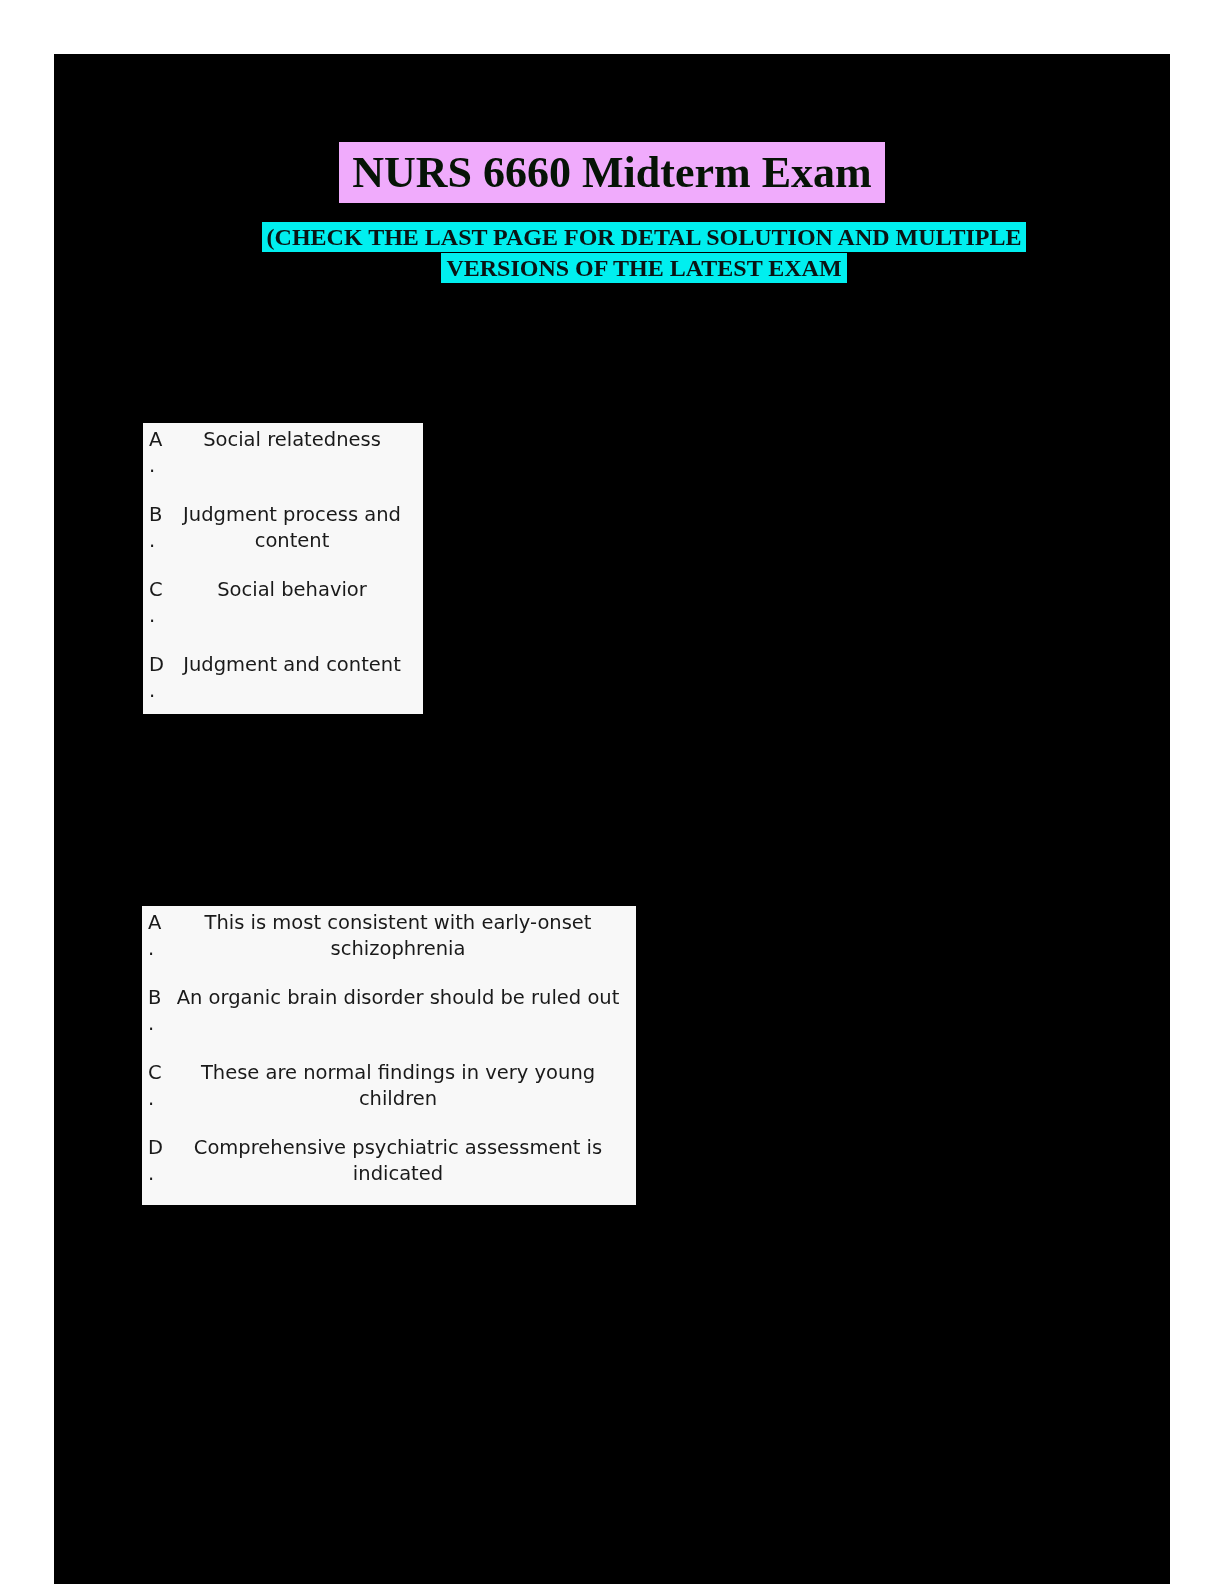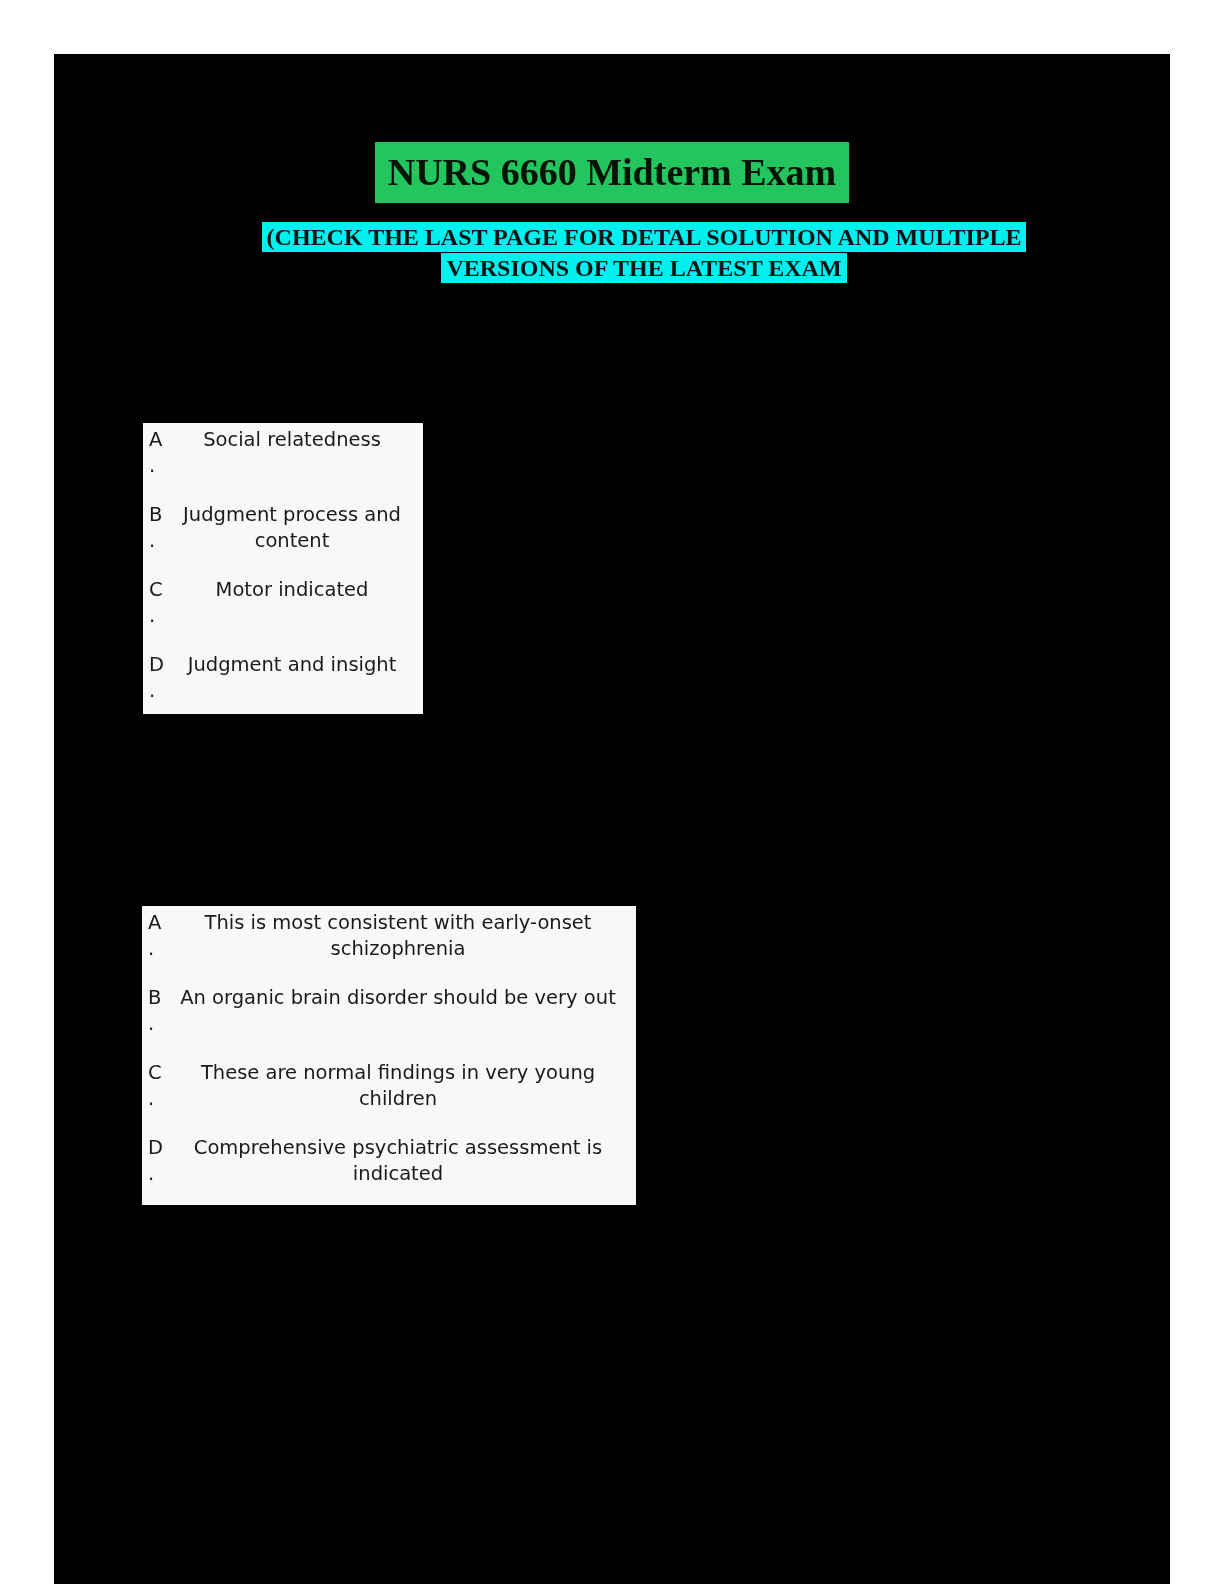--- a/index.html
+++ b/index.html
@@ -11,25 +11,25 @@
   .canvas{
     position:absolute;left:54px;top:54px;width:1116px;height:1530px;
     background:#000000;
   }
   
   .title-row{
     position:absolute;left:0;top:88px;width:1116px;text-align:center;
   }
   .title-hl{
     display:inline-block;
-    background:#22c55e;
+    background:#f0abfc;
     color:#061406;
     font-family:"Liberation Serif", serif;
     font-weight:bold;
-    font-size:38px;
+    font-size:44px;
     line-height:61px;
     padding:0 13px;
     white-space:nowrap;
   }
   
   .sub-row{
     position:absolute;left:64px;width:1052px;text-align:center;
   }
   .sub-row.line1{top:168px;}
   .sub-row.line2{top:199px;}
@@ -81,36 +81,36 @@
       <div class="option">
         <div class="letter-col"><span>A</span><br><span>.</span></div>
         <div class="option-text">Social relatedness</div>
       </div>
       <div class="option">
         <div class="letter-col"><span>B</span><br><span>.</span></div>
         <div class="option-text">Judgment process and content</div>
       </div>
       <div class="option">
         <div class="letter-col"><span>C</span><br><span>.</span></div>
-        <div class="option-text">Motor indicated</div>
+        <div class="option-text">Social behavior</div>
       </div>
       <div class="option">
         <div class="letter-col"><span>D</span><br><span>.</span></div>
-        <div class="option-text">Judgment and insight</div>
+        <div class="option-text">Judgment and content</div>
       </div>
     </div>
 
   <div class="answer-box q2">
       <div class="option">
         <div class="letter-col"><span>A</span><br><span>.</span></div>
         <div class="option-text">This is most consistent with early-onset schizophrenia</div>
       </div>
       <div class="option">
         <div class="letter-col"><span>B</span><br><span>.</span></div>
-        <div class="option-text">An organic brain disorder should be very out</div>
+        <div class="option-text">An organic brain disorder should be ruled out</div>
       </div>
       <div class="option">
         <div class="letter-col"><span>C</span><br><span>.</span></div>
         <div class="option-text">These are normal findings in very young children</div>
       </div>
       <div class="option">
         <div class="letter-col"><span>D</span><br><span>.</span></div>
         <div class="option-text">Comprehensive psychiatric assessment is indicated</div>
       </div>
     </div>

